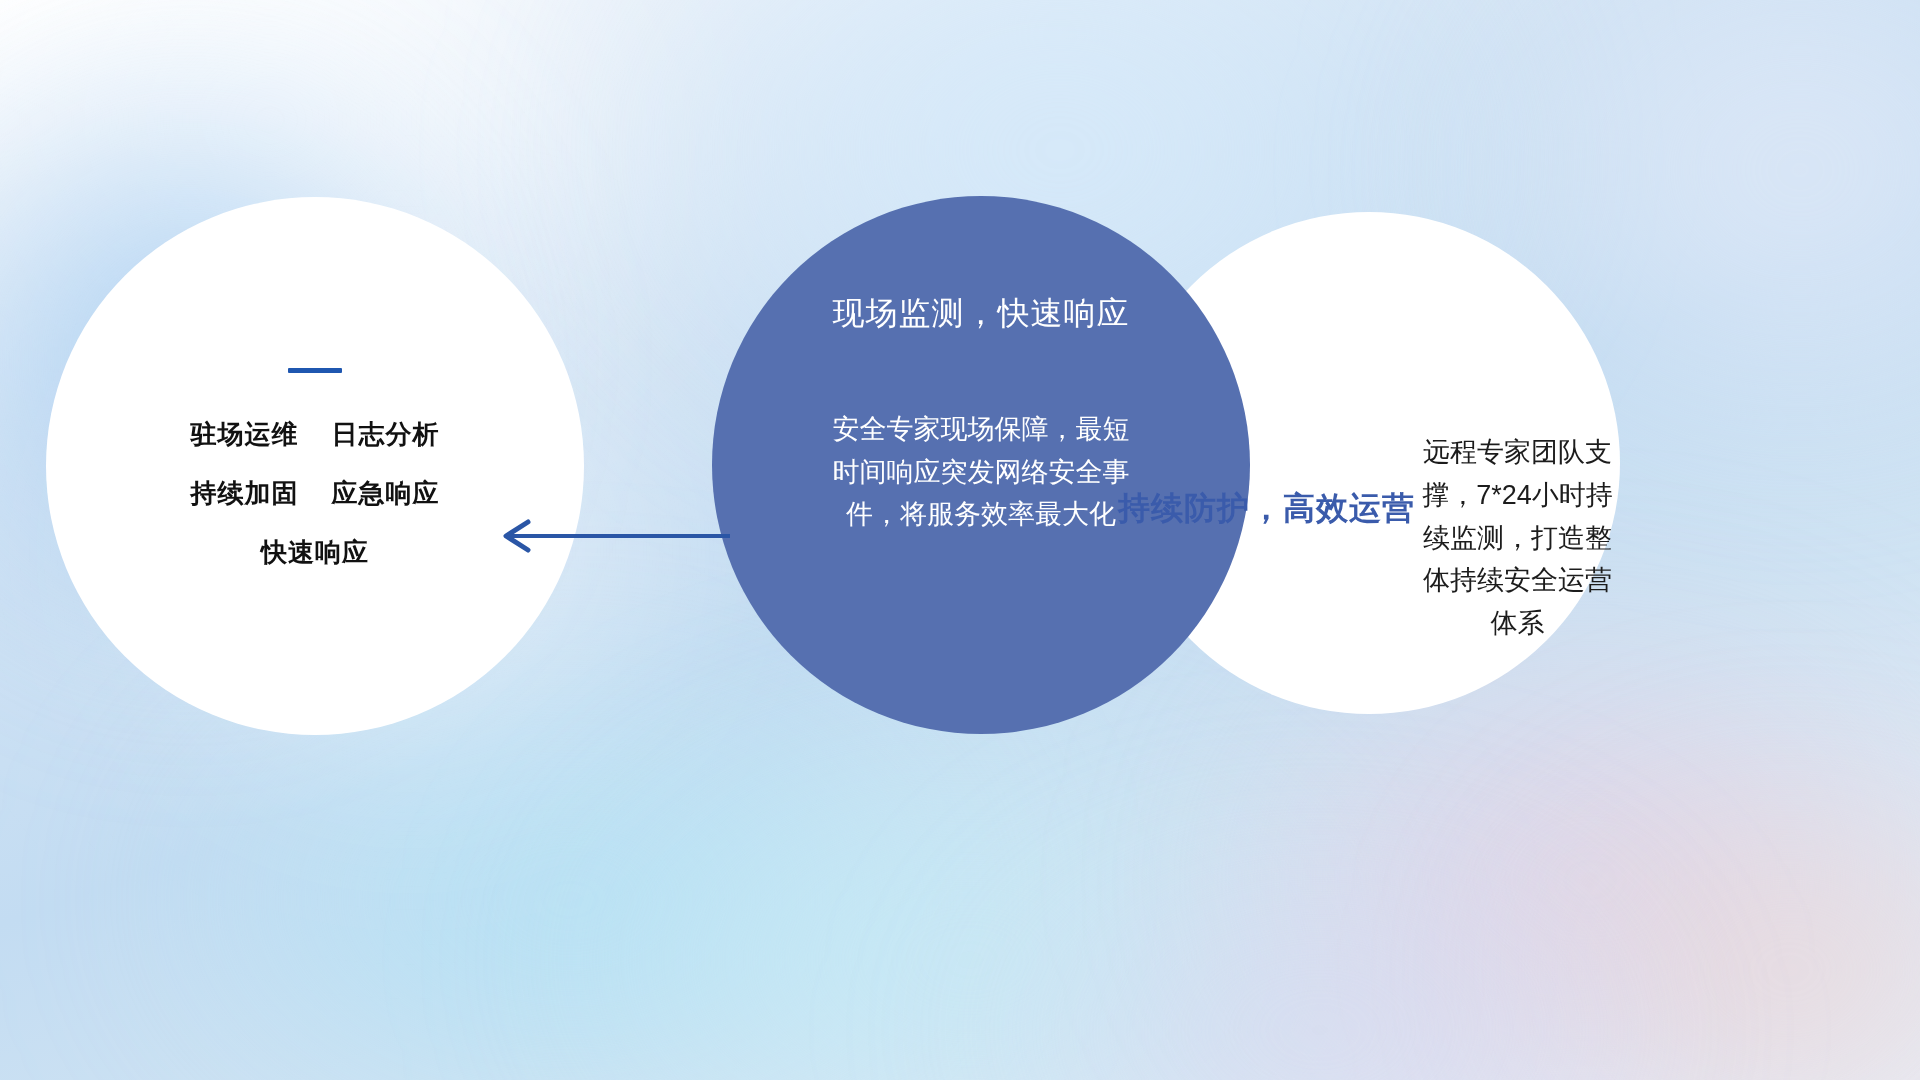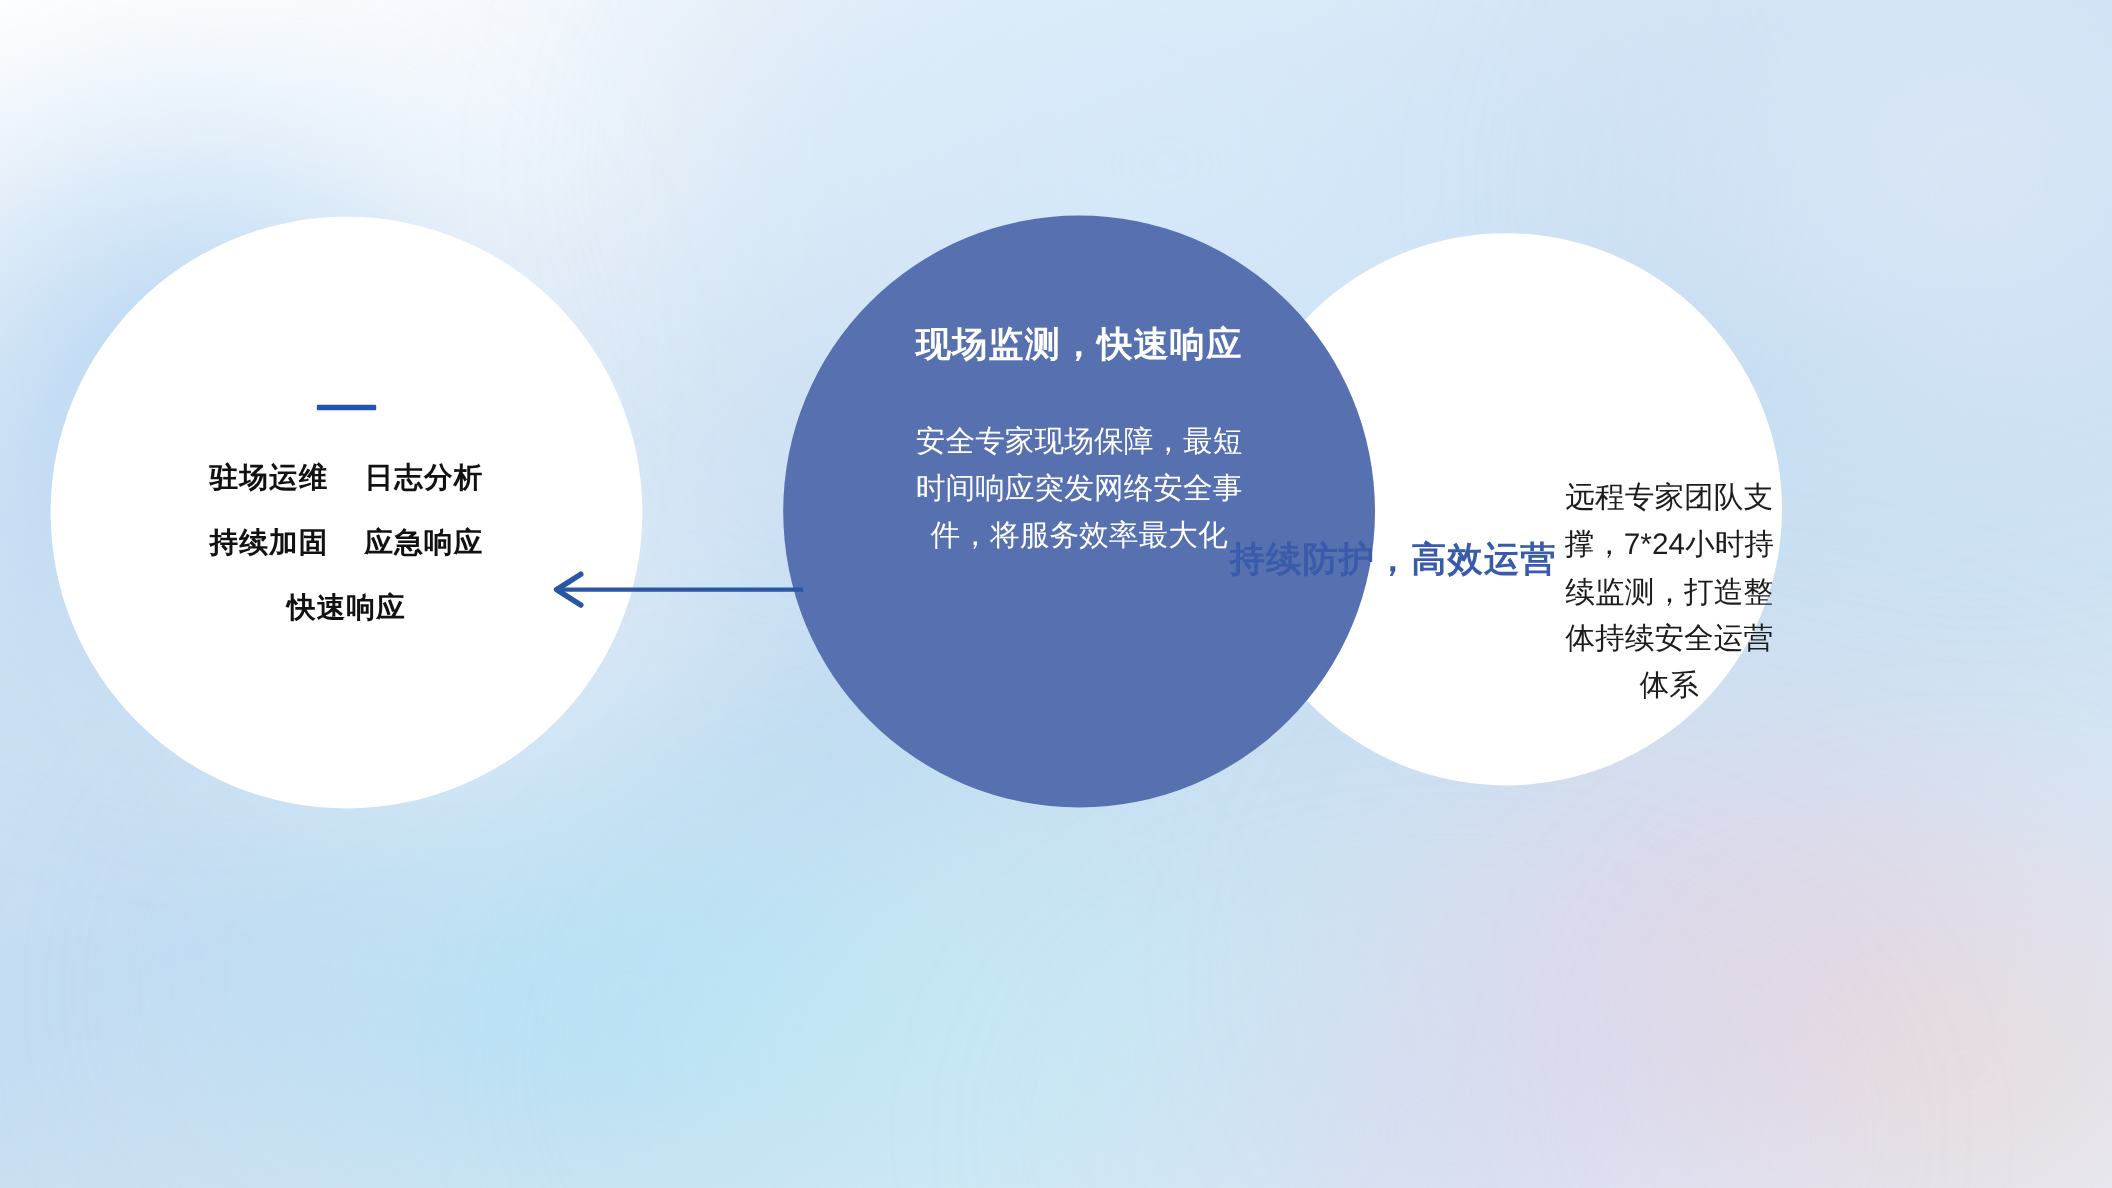--- a/index.html
+++ b/index.html
@@ -173,28 +173,28 @@
     flex-direction: column;
     align-items: center;
     justify-content: flex-start;
     padding-top: 96px;
     box-sizing: border-box;
     text-align: center;
   }
 
   .center-title {
     font-size: 32px;
-    font-weight: bold;
+    font-weight: normal;
     color: #ffffff;
     letter-spacing: 1px;
     white-space: nowrap;
   }
 
   .center-body {
-    margin-top: 44px;
+    margin-top: 72px;
     font-size: 27px;
     line-height: 1.58;
     color: #ffffff;
     width: 310px;
     text-align: center;
   }
 
   
   .right-inner {
     position: absolute;

